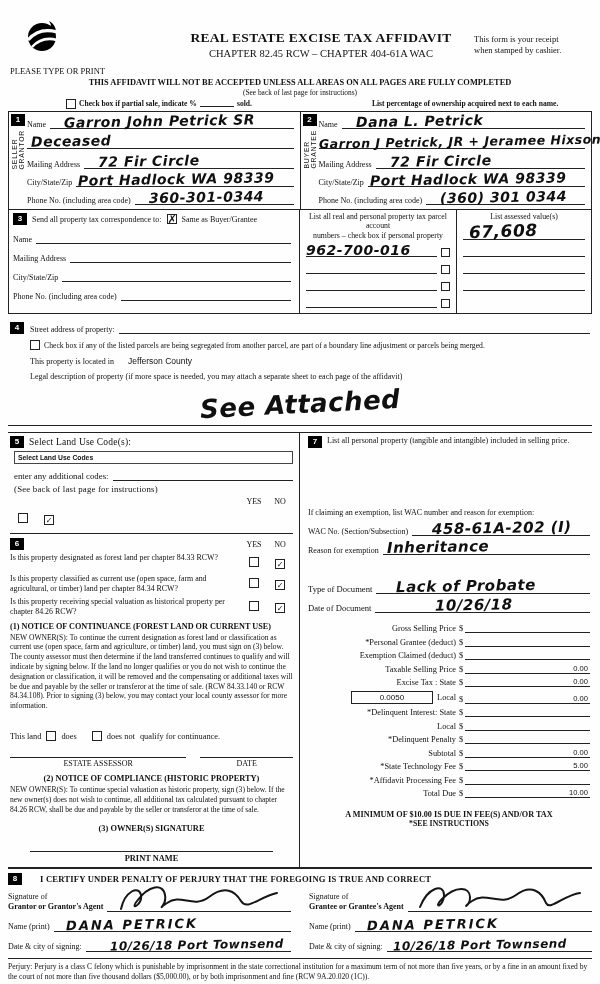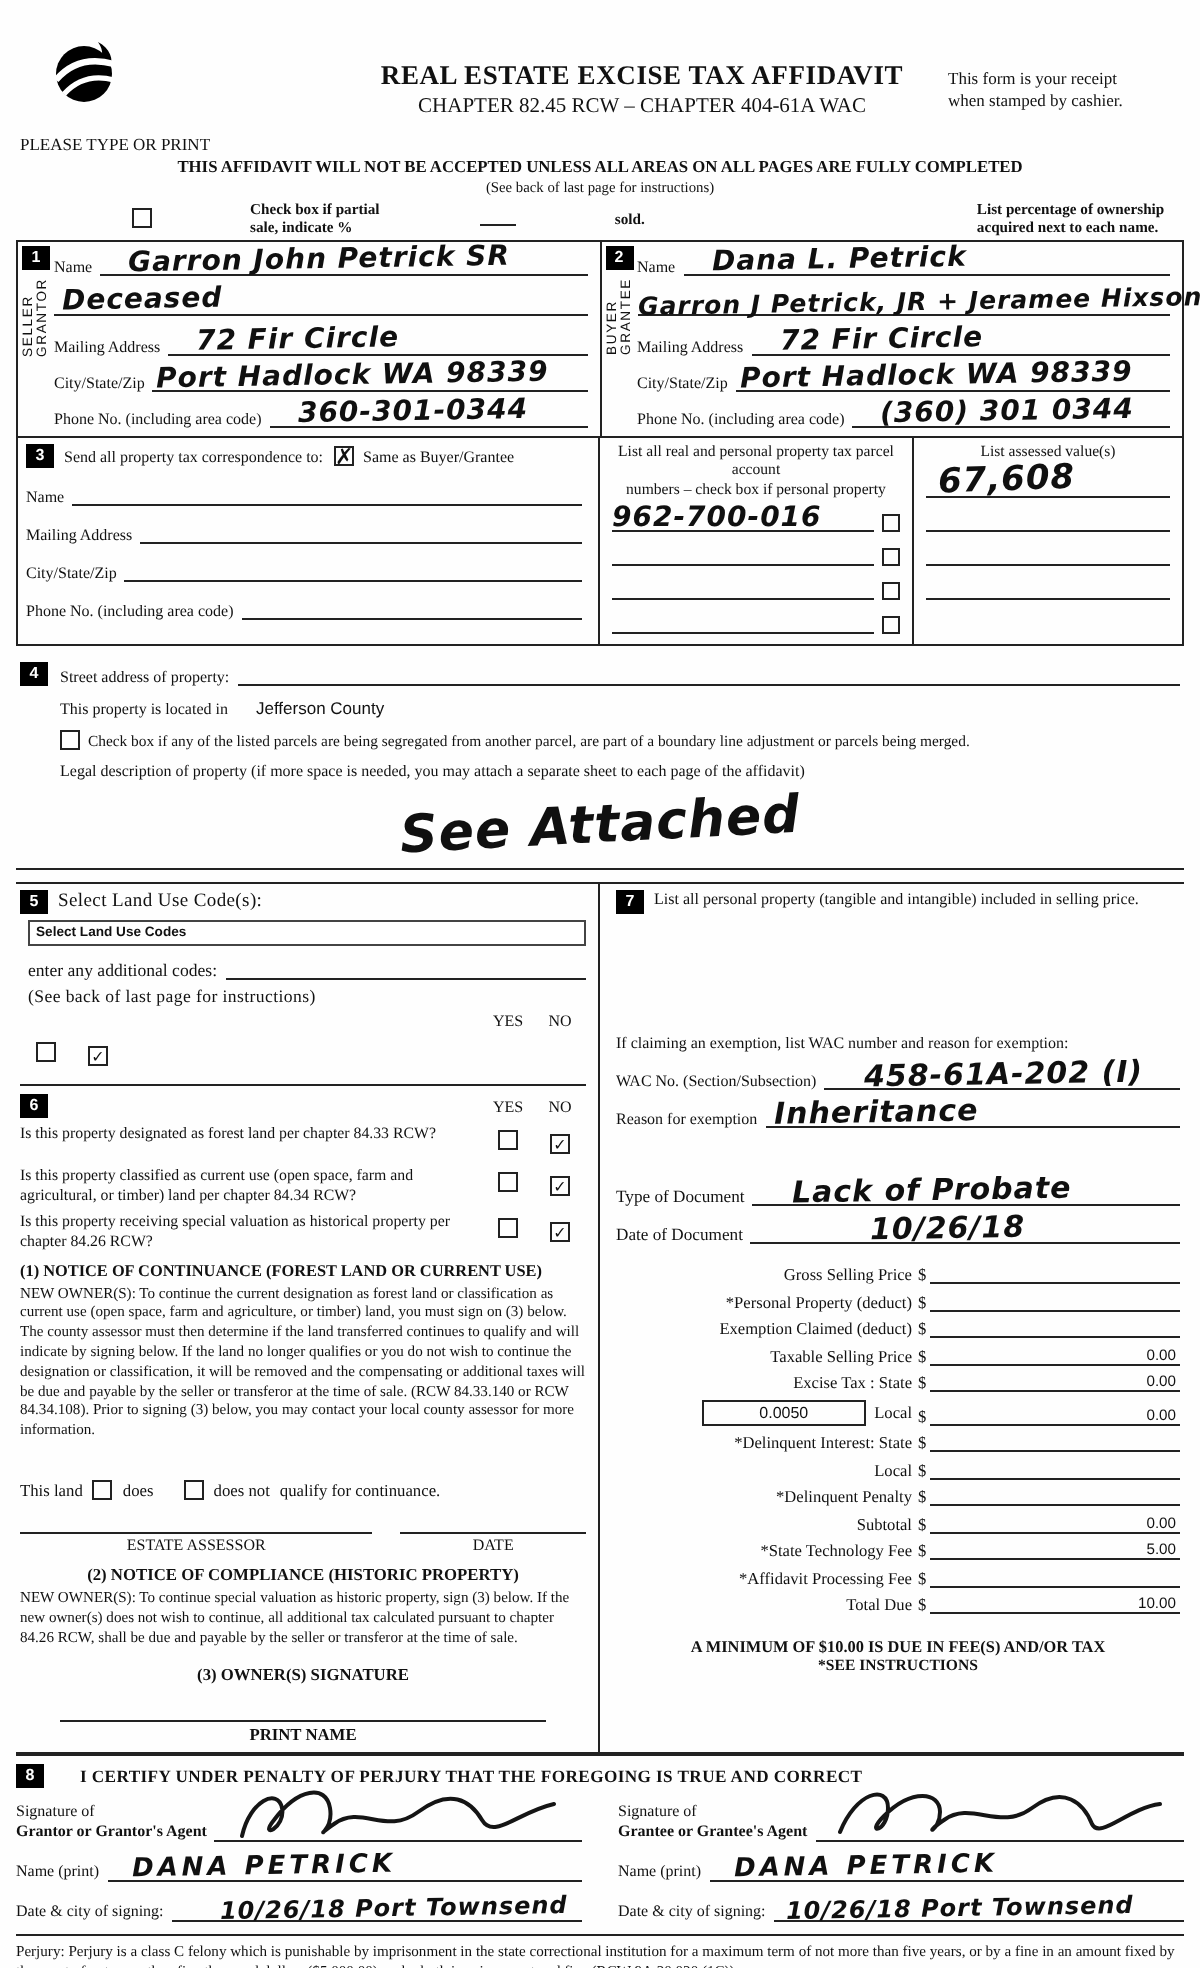--- a/index.html
+++ b/index.html
@@ -22,21 +22,21 @@
   .dept { font-size:8px; font-family:"Liberation Sans",sans-serif; padding-left:18px; }
   .rev  { font-size:17px; font-weight:700; font-family:"Liberation Sans",sans-serif; letter-spacing:.5px; margin-top:-2px; }
   .wa   { font-size:8.5px; font-style:italic; font-family:"Liberation Sans",sans-serif; padding-left:10px; }
   .please { font-size:8.5px; margin-top:8px; padding-left:2px; }
   .title-block { flex:1; text-align:center; padding-top:22px; }
   .title { font-size:13.5px; font-weight:700; letter-spacing:.3px; }
   .subtitle { font-size:10.5px; margin-top:2px; }
   .receipt-note { width:118px; font-size:8.5px; padding-top:26px; line-height:1.25; }
   .warning { text-align:center; font-weight:700; font-size:8.4px; margin-top:2px; }
   .see-back { text-align:center; font-size:7.4px; margin-top:1px; }
-  .partial-row { display:flex; align-items:center; font-size:7.6px; font-weight:700; margin:2px 0 2px 58px;gap:46px; }
+  .partial-row { display:flex; font-size:7.6px; font-weight:700; margin:2px 0 2px 58px; }
   .mini-line { display:inline-block; width:34px; border-bottom:1px solid #222; height:8px; margin:0 3px; }
   .ownership { margin-left:120px; }
   
   .num {
     background:#000; color:#fff; min-width:14px; height:12px; line-height:12px;
     text-align:center; font-weight:700; font-size:8px;
     font-family:"Liberation Sans",sans-serif; display:inline-block;
   }
   .cb {
     width:10px; height:10px; border:1.2px solid #222; display:inline-block;
@@ -321,27 +321,27 @@
         </div>
     </div>
   </div>
 
   <div class="sec4">
     <div class="row">
       <span class="num">4</span>
       <span class="lbl" style="margin-left:6px;">Street address of property:</span>
       <span class="fline"></span>
     </div>
+    <div class="row" style="margin-top:6px; align-items:center;">
+      <span class="cb" style="margin-left:20px;"></span>
+      <span style="margin-left:4px; font-size:7.7px;">Check box if any of the listed parcels are being segregated from another parcel, are part of a boundary line adjustment or parcels being merged.</span>
+    </div>
     <div class="row" style="margin-top:6px;">
       <span style="margin-left:20px;">This property is located in</span>
       <span class="sans" style="margin-left:14px; font-size:8.5px;">Jefferson County</span>
-    </div>
-    <div class="row" style="margin-top:6px; align-items:center;">
-      <span class="cb" style="margin-left:20px;"></span>
-      <span style="margin-left:4px; font-size:7.7px;">Check box if any of the listed parcels are being segregated from another parcel, are part of a boundary line adjustment or parcels being merged.</span>
     </div>
     <div class="row" style="margin-top:6px;">
       <span style="margin-left:20px; font-size:8px;">Legal description of property (if more space is needed, you may attach a separate sheet to each page of the affidavit)</span>
     </div>
     <div class="legal-hw">
       <span class="hw">See Attached</span>
     </div>
   </div>
 
   <div class="cols">
@@ -459,21 +459,21 @@
 
       <div class="fee-table">
         <div class="fee-row">
           <span class="fee-lbl">Gross Selling Price</span>
             <span class="dollar">$</span>
           <span class="fee-line">
               <span class="fee-val"></span>
             </span>
         </div>
         <div class="fee-row">
-          <span class="fee-lbl">*Personal Property (deduct)</span>
+          <span class="fee-lbl">*Personal Grantee (deduct)</span>
             <span class="dollar">$</span>
           <span class="fee-line">
               <span class="fee-val"></span>
             </span>
         </div>
         <div class="fee-row">
           <span class="fee-lbl">Exemption Claimed (deduct)</span>
             <span class="dollar">$</span>
           <span class="fee-line">
               <span class="fee-val"></span>

